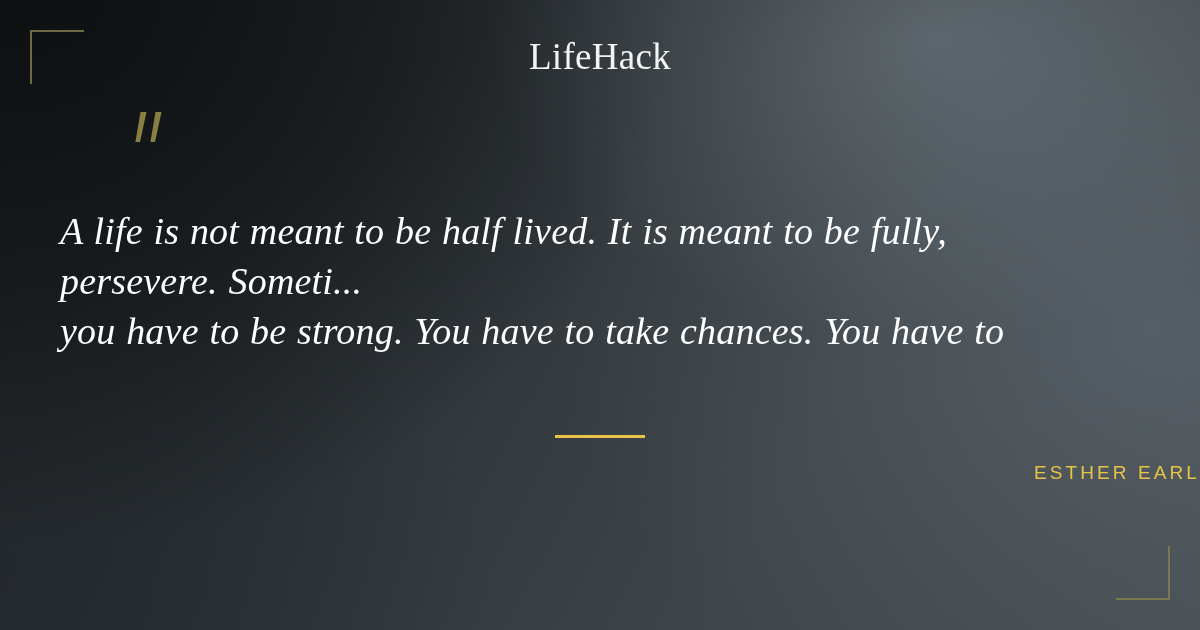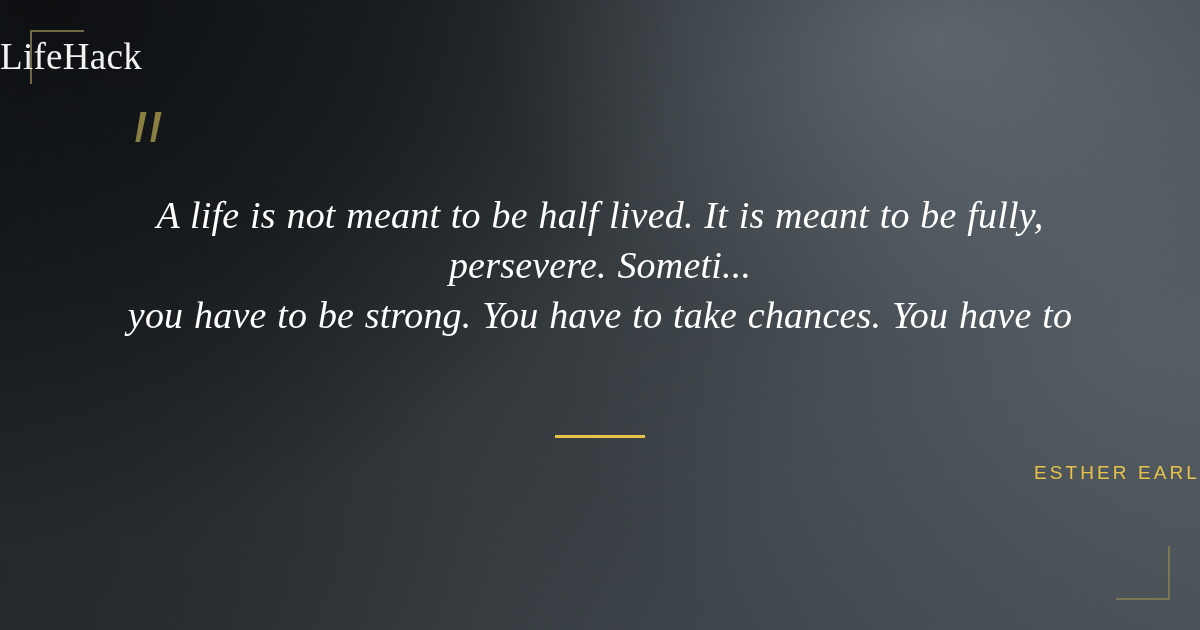--- a/index.html
+++ b/index.html
@@ -44,45 +44,45 @@
     border-bottom: 2px solid #7b7752;
     border-right: 2px solid #7b7752;
   }
 
   
   .logo {
     position: absolute;
     top: 38px;
     left: 0;
     width: 100%;
-    text-align: left;
+    text-align: center;
     font-family: "Liberation Serif", "DejaVu Serif", serif;
     font-size: 37px;
     font-weight: 400;
     letter-spacing: 0.3px;
     color: #f2f3f4;
     line-height: 1;
   }
 
   
   .quote-glyph {
     position: absolute;
     top: 108px;
     left: 126px;
     width: 46px;
     height: 56px;
   }
 
   
   .quote-block {
     position: absolute;
-    top: 190px;
+    top: 206px;
     left: 60px;
     width: 1080px;
-    text-align: center;
+    text-align: left;
   }
   .quote-text {
     margin: 0;
     font-family: "Liberation Serif", "DejaVu Serif", serif;
     font-style: italic;
     font-size: 38px;
     line-height: 50px;
     color: #ffffff;
     letter-spacing: 0.2px;
     word-spacing: 1px;

